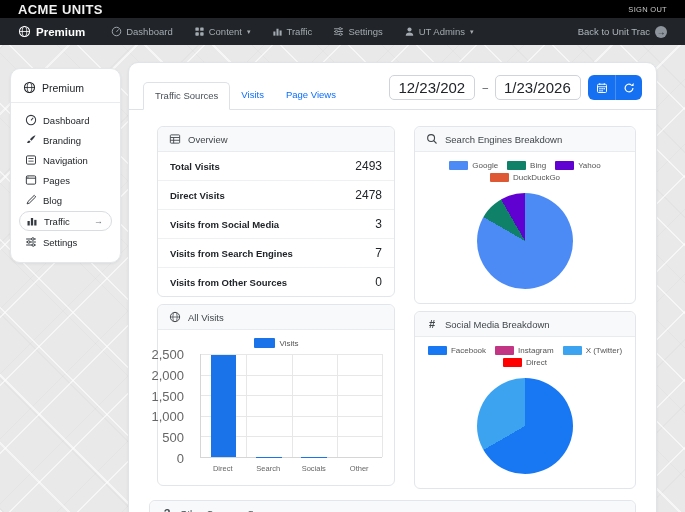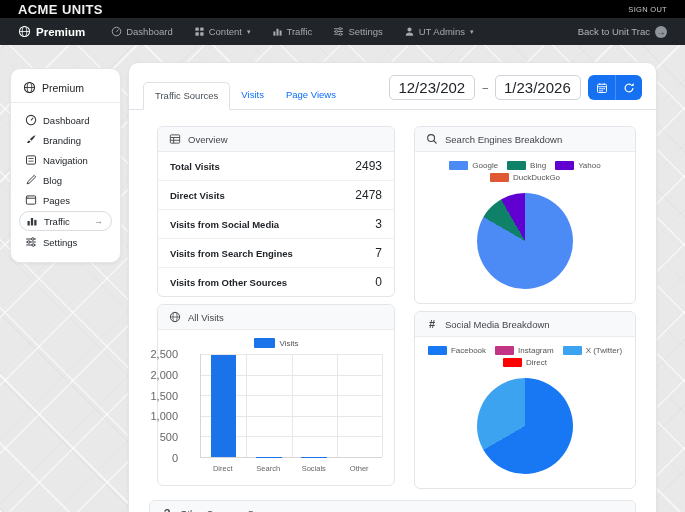--- a/index.html
+++ b/index.html
@@ -74,21 +74,21 @@
   .li span { font-size:8px; color:#555; }
   .pie-wrap { display:flex; justify-content:center; padding:7px 0 14px; }
   .pie { width:96px; height:96px; border-radius:50%; }
   
   .bar-card-body { padding:8px 12px 12px; }
   .bar-legend { display:flex; justify-content:center; align-items:center; gap:5px; padding-bottom:6px; }
   .bar-legend .swatch { width:21px; height:10px; }
   .bar-legend span { font-size:8px; color:#555; }
   .chart-grid { display:flex; }
   .yaxis { width:30px; position:relative; height:104px; }
-  .yaxis div { position:absolute; right:22px; transform:translateY(-50%); font-size:11px; color:#666; }
+  .yaxis div { position:absolute; right:16px; transform:translateY(-50%); font-size:13px; color:#666; }
   .plot { flex:1; position:relative; height:104px; border-left:1px solid #d6d6d6; border-bottom:1px solid #d6d6d6; }
   .hline { position:absolute; left:0; right:0; height:1px; background:#e7e7e7; }
   .vline { position:absolute; top:0; bottom:0; width:1px; background:#e7e7e7; }
   .bar-col { position:absolute; bottom:0; height:100%; width:25%; }
   .bar { position:absolute; bottom:0; left:22%; width:56%; }
   .xaxis { display:flex; margin-left:30px; padding-top:6px; }
   .xaxis div { width:25%; text-align:center; font-size:7.5px; color:#666; }
   .full-card { margin-top:11px; }
 </style>
 </head>
@@ -208,34 +208,34 @@
           <rect x="2" y="2.5" width="12" height="11" rx="1.5" fill="none" stroke="currentColor" stroke-width="1.3"></rect>
           <line x1="4.5" y1="6" x2="11.5" y2="6" stroke="currentColor" stroke-width="1.1"></line>
           <line x1="4.5" y1="9.5" x2="11.5" y2="9.5" stroke="currentColor" stroke-width="1.1"></line>
         </svg>
       </span>
     <span>Navigation</span>
   </div>
   <div class="sb-item">
     <span class="icon">
         <svg width="12" height="12" viewBox="0 0 16 16">
-          <path d="M12.3 1.8l2 2L6 12l-3.2 1.2L4 10z" fill="none" stroke="currentColor" stroke-width="1.3"></path>
-        </svg>
-      </span>
-    <span>Blog</span>
-  </div>
-  <div class="sb-item">
-    <span class="icon">
-        <svg width="12" height="12" viewBox="0 0 16 16">
           <rect x="1.8" y="2.5" width="12.4" height="11" rx="1.5" fill="none" stroke="currentColor" stroke-width="1.3"></rect>
           <line x1="1.8" y1="5.6" x2="14.2" y2="5.6" stroke="currentColor" stroke-width="1.3"></line>
           <circle cx="3.9" cy="4.1" r=".8" fill="currentColor"></circle>
         </svg>
       </span>
     <span>Pages</span>
+  </div>
+  <div class="sb-item">
+    <span class="icon">
+        <svg width="12" height="12" viewBox="0 0 16 16">
+          <path d="M12.3 1.8l2 2L6 12l-3.2 1.2L4 10z" fill="none" stroke="currentColor" stroke-width="1.3"></path>
+        </svg>
+      </span>
+    <span>Blog</span>
   </div>
   <div class="sb-item active">
     <span class="icon">
         <svg width="12" height="12" viewBox="0 0 16 16" fill="currentColor">
           <rect x="2" y="8" width="3" height="6"></rect>
           <rect x="6.5" y="4" width="3" height="10"></rect>
           <rect x="11" y="6.5" width="3" height="7.5"></rect>
         </svg>
       </span>
     <span>Traffic</span>

